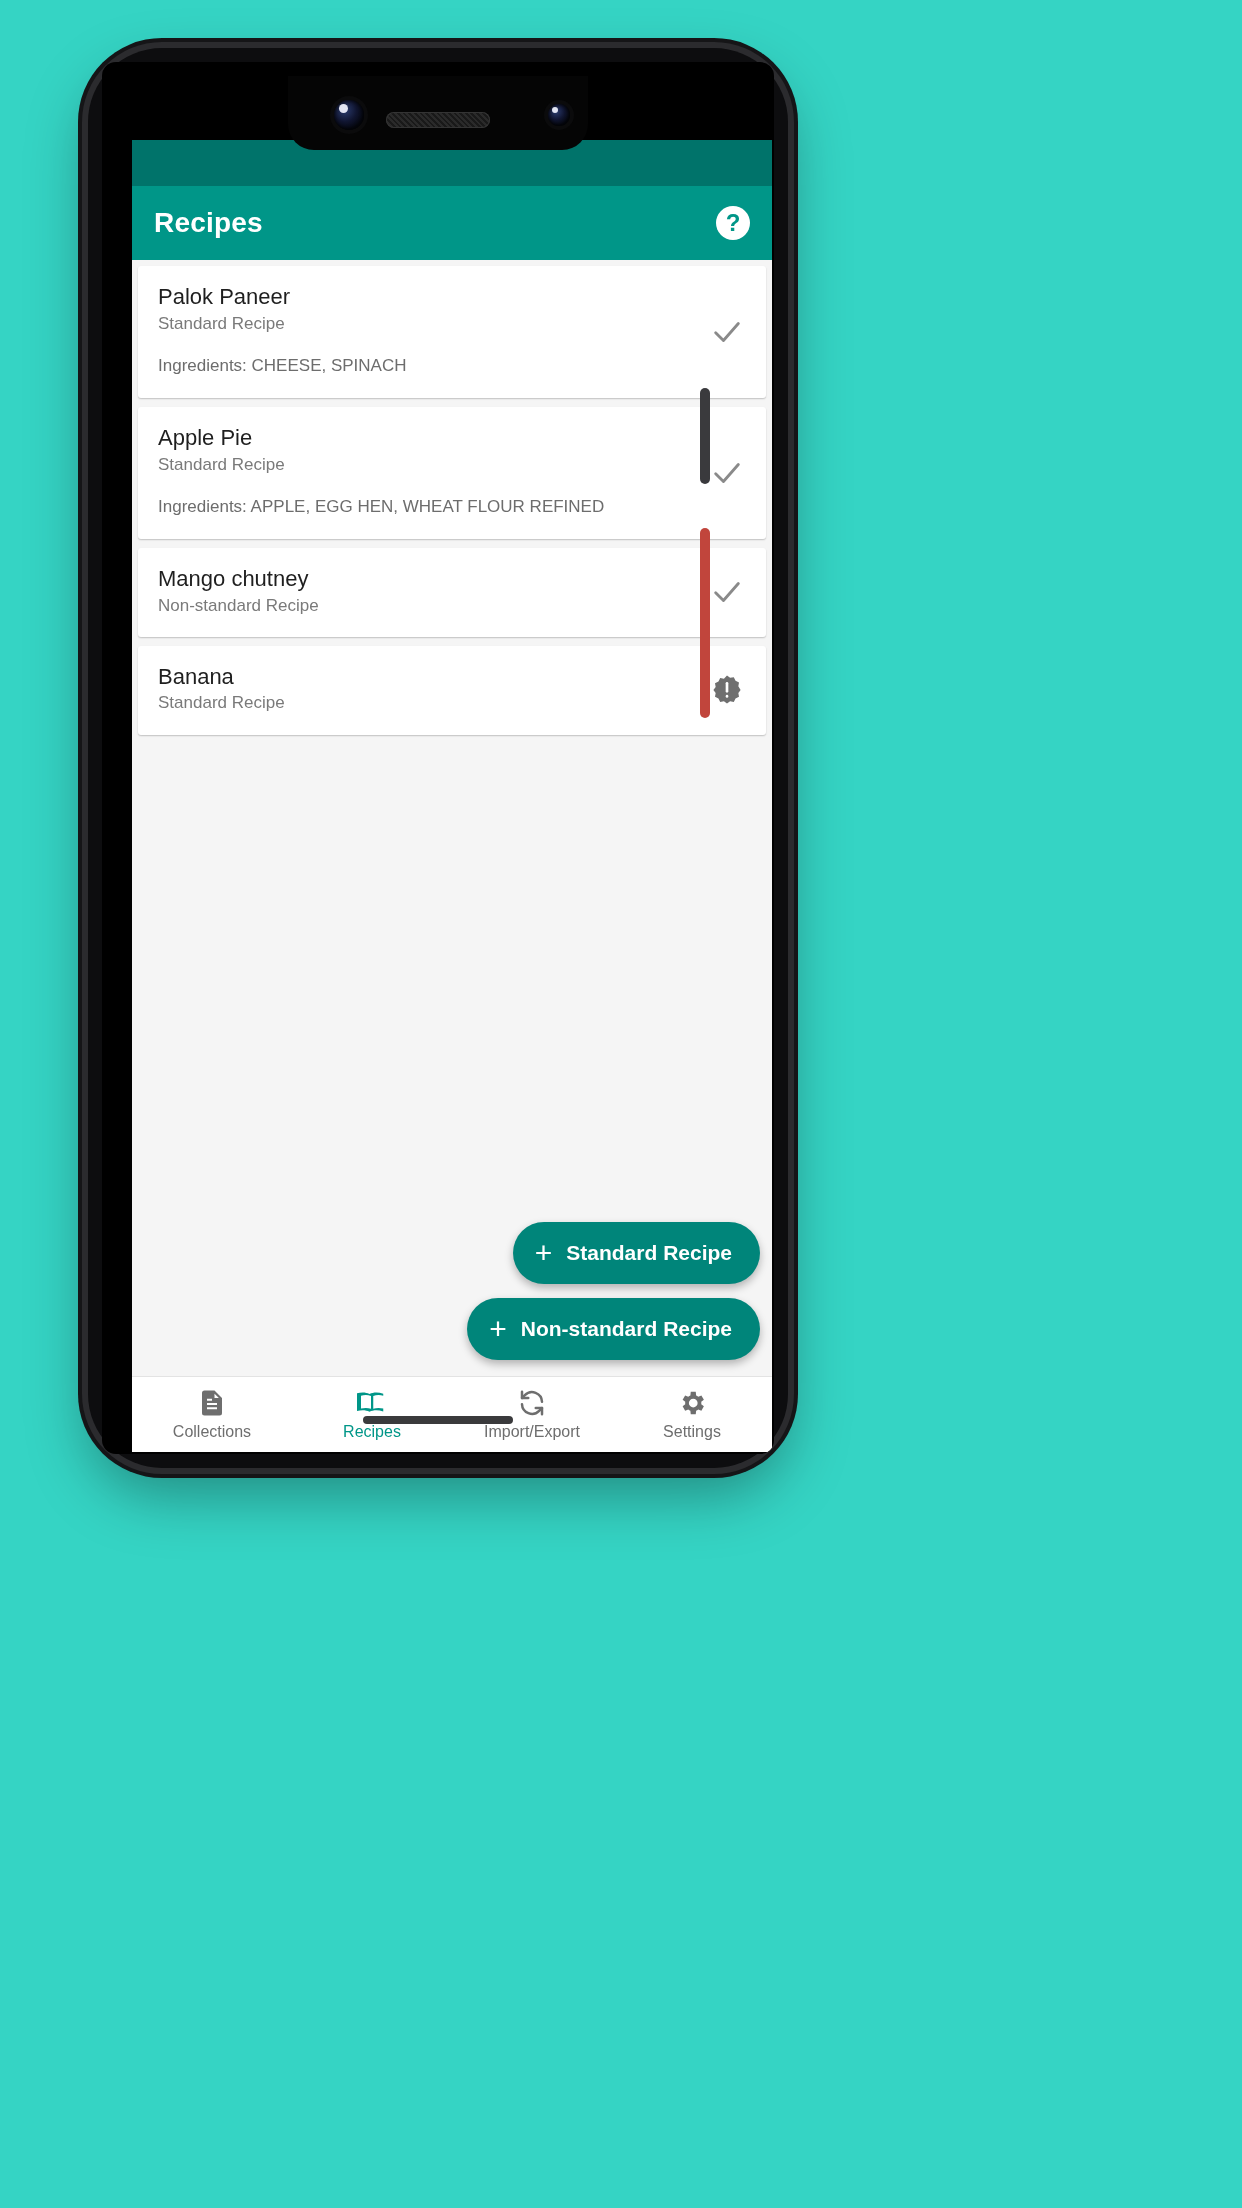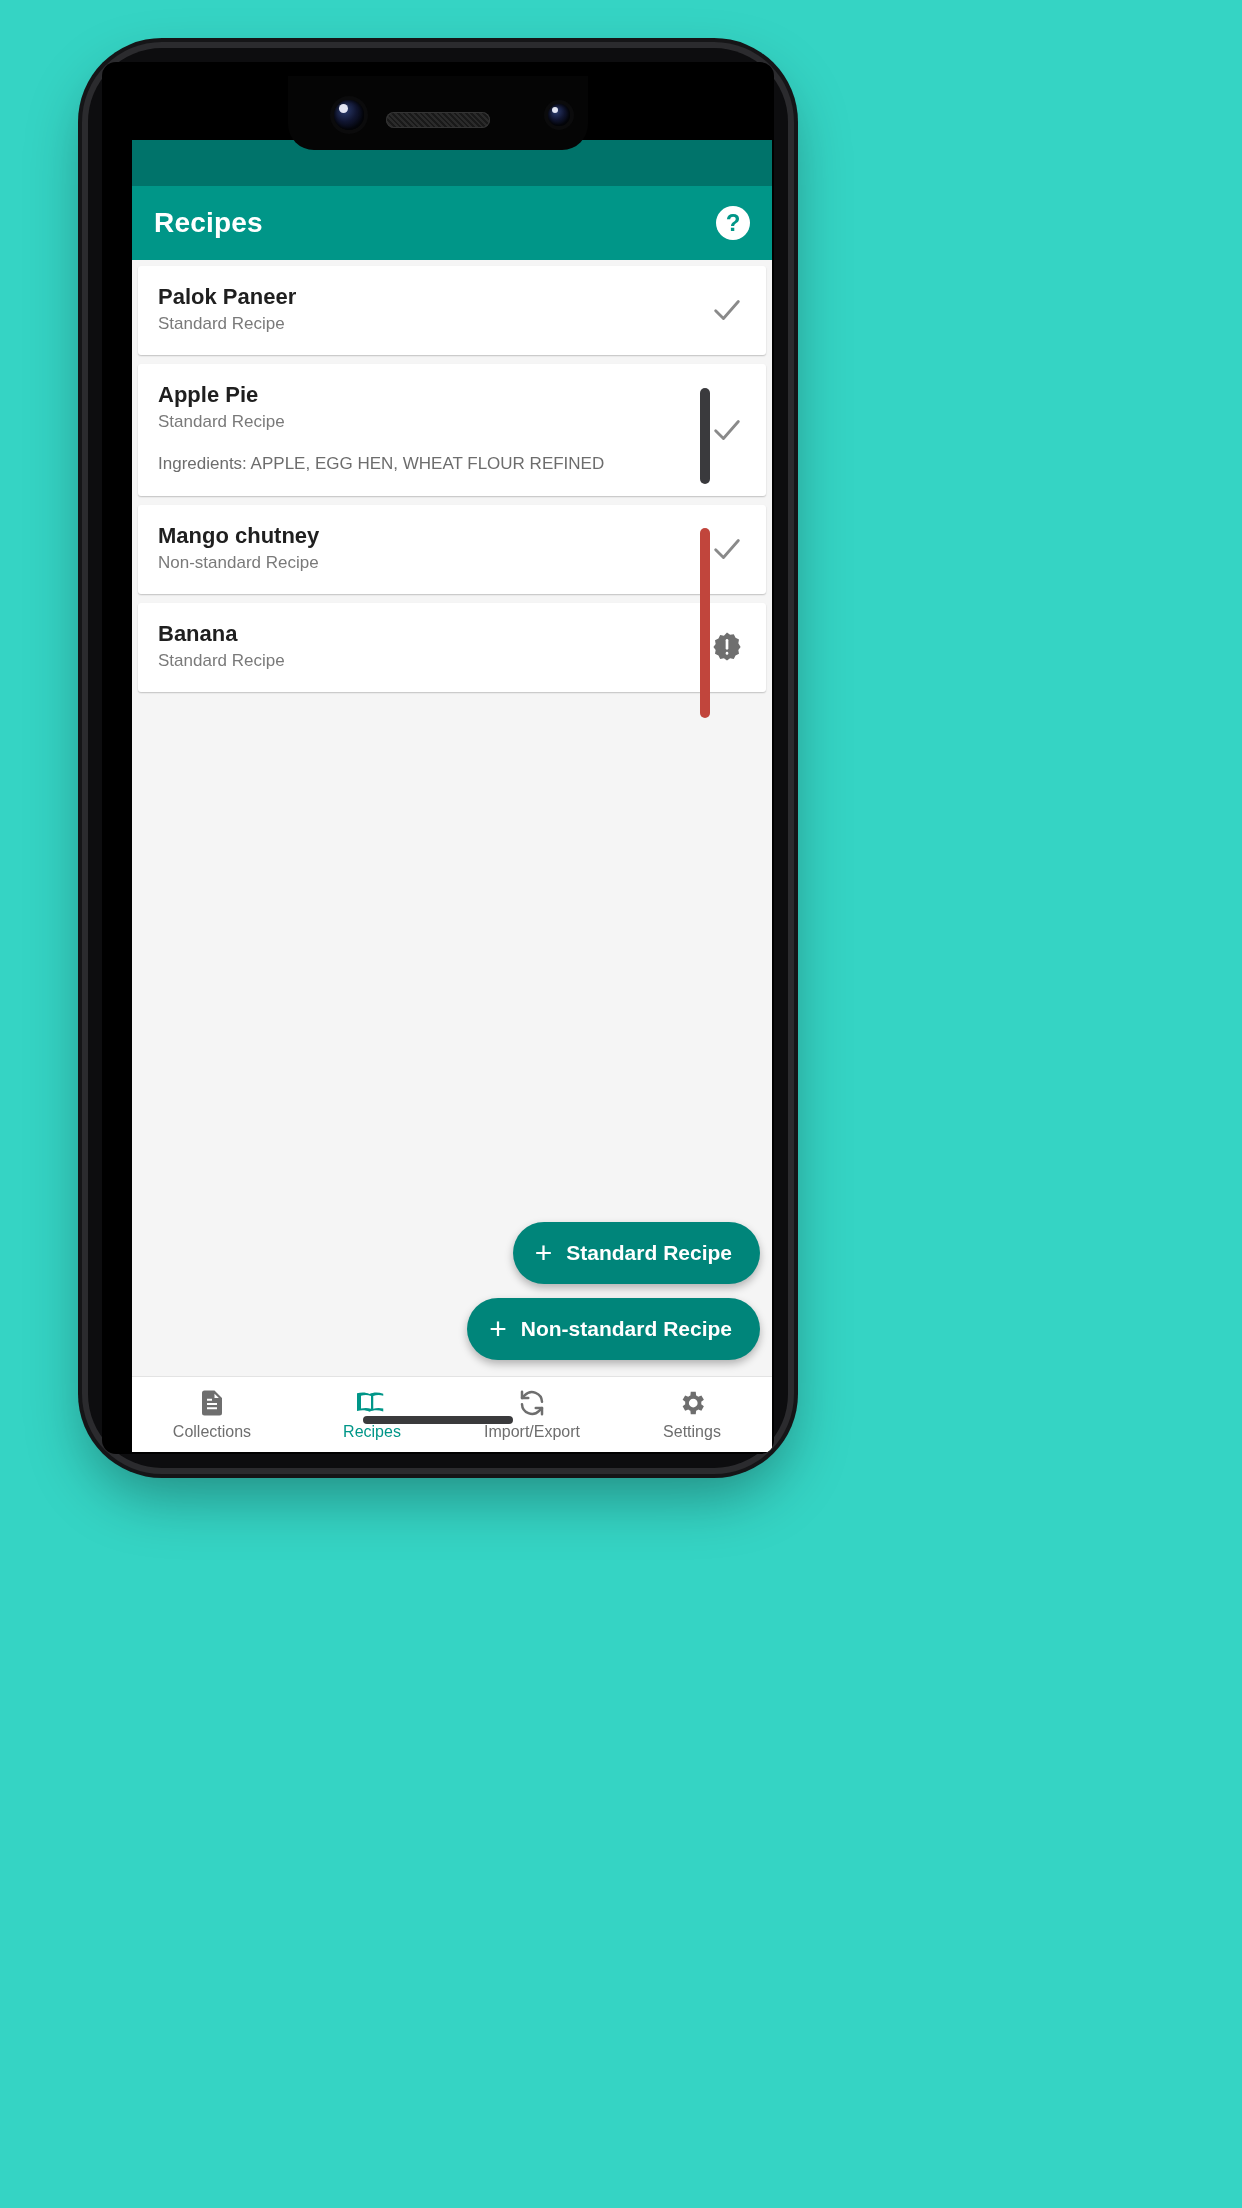--- a/index.html
+++ b/index.html
@@ -123,21 +123,21 @@
     background: #fff;
     border-radius: 3px;
     margin-bottom: 9px;
     padding: 18px 20px 20px 20px;
     box-shadow: 0 1px 2px rgba(0,0,0,.14), 0 1px 1px rgba(0,0,0,.08);
     position: relative;
     display: flex;
   }
   .card-main { flex: 1; min-width: 0; padding-right: 46px; }
   .card-title {
-    font-size: 22px; color: #1f1f1f; font-weight: 700;
+    font-size: 22px; color: #1f1f1f; font-weight: 400;
     line-height: 1.22; margin-bottom: 2px;
   }
   .card-sub {
     font-size: 17px; color: #7a7a7a; line-height: 1.3;
   }
   .card-ing {
     font-size: 17px; color: #6d6d6d; line-height: 1.35;
     margin-top: 20px;
   }
   .card-icon {
@@ -206,20 +206,21 @@
       <div class="appbar">
         <div class="appbar-title">Recipes</div>
         <div class="help-btn">?</div>
       </div>
 
       <div class="list">
           <div class="card">
             <div class="card-main">
               <div class="card-title">Palok Paneer</div>
               <div class="card-sub">Standard Recipe</div>
+              <div class="card-ing">Ingredients: CHEESE, SPINACH</div>
             </div>
             <div class="card-icon">
               <svg width="34" height="34" viewBox="0 0 24 24" fill="none" stroke="#8a8a8a" stroke-width="2" stroke-linecap="round" stroke-linejoin="round">
                 <polyline points="4 12.5 9.5 18 20 6"></polyline>
               </svg>
             </div>
           </div>
           <div class="card">
             <div class="card-main">
               <div class="card-title">Apple Pie</div>

